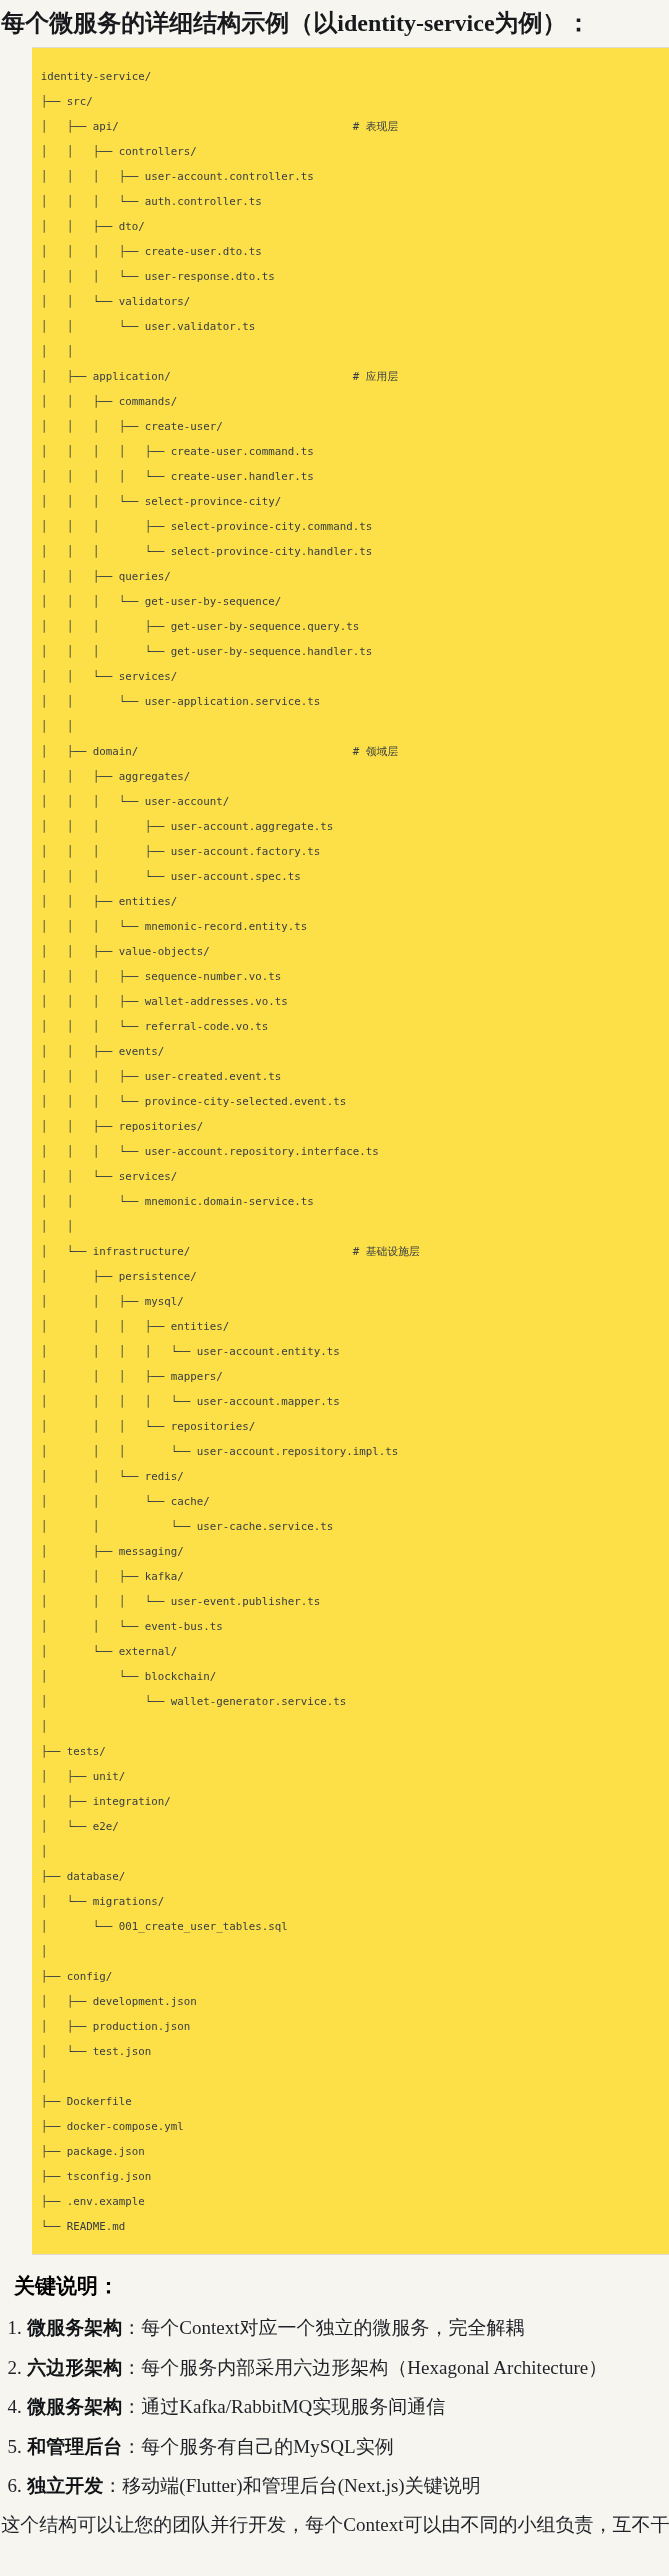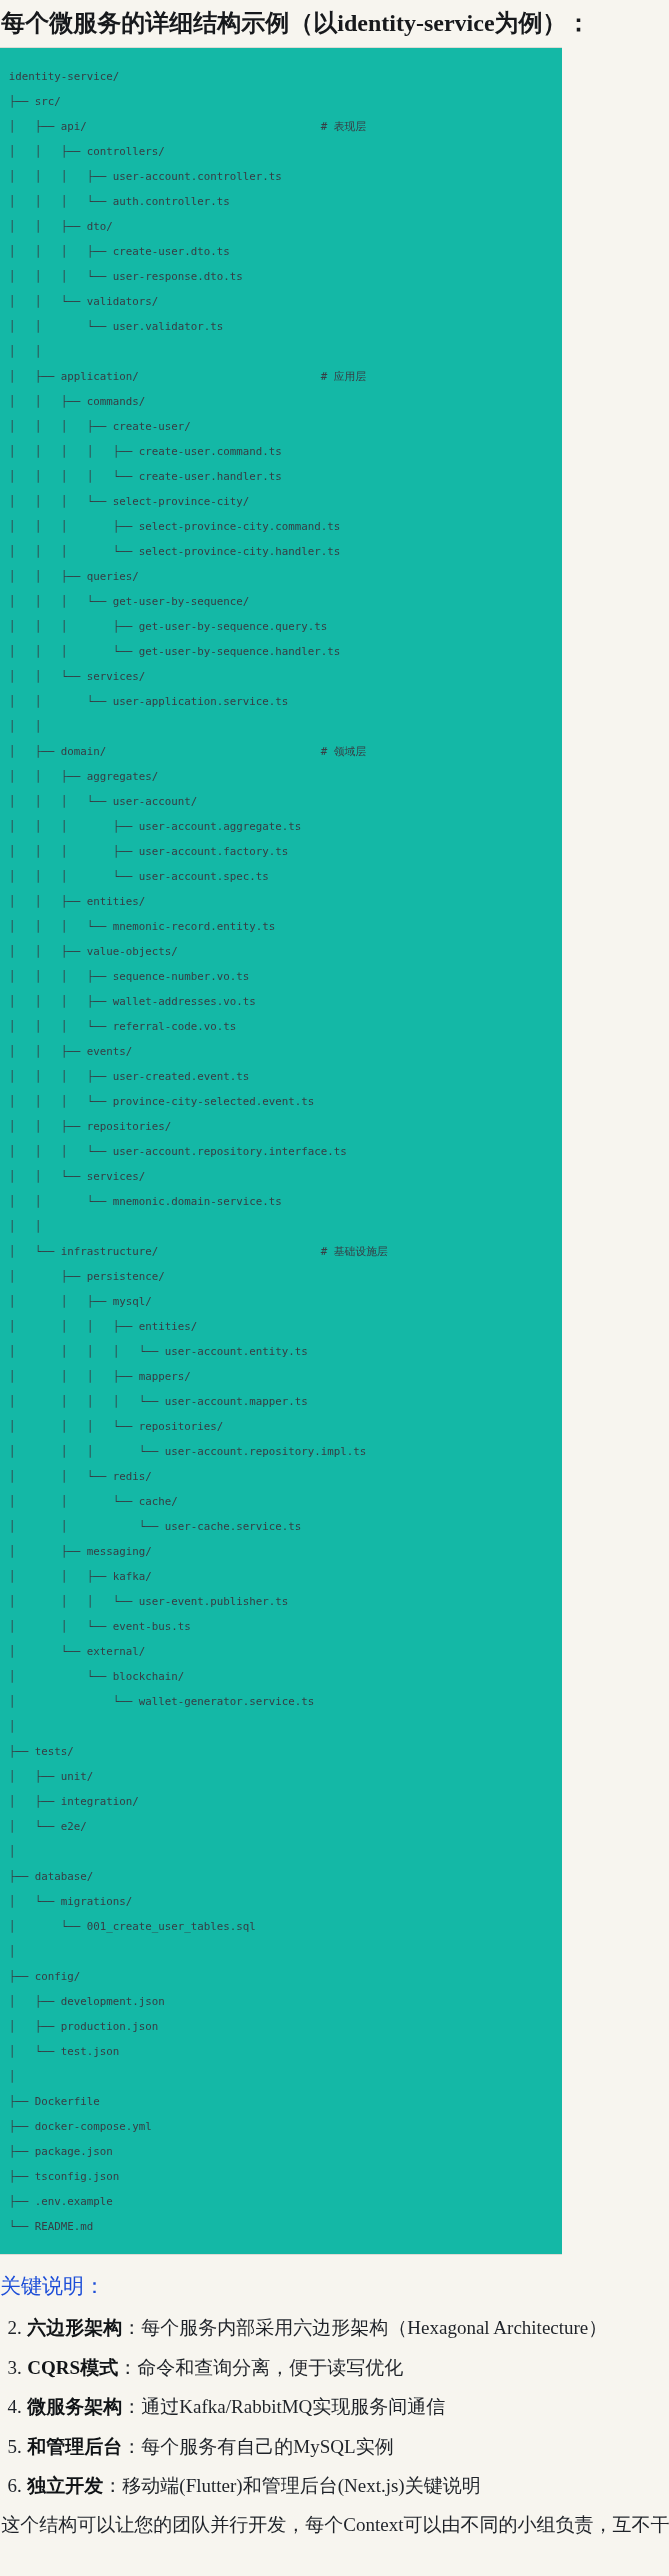--- a/index.html
+++ b/index.html
@@ -1,41 +1,41 @@
 <!DOCTYPE html>
 <html style="font-size:10px"><head>
 <meta charset="utf-8">
 <style>
   html,body{margin:0;padding:0;}
   body{
     width:669px;height:2576px;overflow:hidden;
     background:#f7f5ef;color:#1f2329;
     font-family:"Liberation Serif","DejaVu Serif",serif;
   }
-  .page{width:562px;}
+  .page{width:669px;}
   .doc-title{
     margin:0 0 8.8px 0;padding:7.5px 2.5px 0 1.3px;
     font-size:24px;line-height:31px;font-weight:bold;color:#17191c;
     white-space:nowrap;
   }
   .codeblock{
     background:#fcfbf8;
     border-top:0.6px solid #dedbd4;
     border-bottom:0.6px solid #dedbd4;
     padding:15.6px 8.8px;
   }
   .codeblock pre{
     margin:0;
     font-family:"DejaVu Sans Mono",monospace;
     font-size:10.8px;line-height:25px;
     color:#373d44;white-space:pre;
   }
   .notes-heading{
-    margin:17.5px 0 15px 0;padding-left:0;
-    font-size:21px;line-height:27.5px;font-weight:normal;color:#1d4ed8;
+    margin:17.5px 0 15px 0;padding-left:14px;
+    font-size:21px;line-height:27.5px;font-weight:bold;color:#000000;
     white-space:nowrap;
   }
   ol.notes{
     list-style:none;margin:0;padding:0 0 0 7.5px;
     font-size:19px;line-height:25px;
   }
   ol.notes li{margin-bottom:14.4px;white-space:nowrap;}
   ol.notes .num{margin-right:5.6px;}
   ol.notes .label{font-weight:bold;color:#111417;}
   ol.notes .colon{color:#1f2329;}
@@ -44,21 +44,21 @@
     font-size:19px;line-height:25px;white-space:nowrap;
   }
 </style>
 </head>
 <body style="background: rgb(247, 245, 239);">
 
 <div class="page">
 
   <h1 class="doc-title">每个微服务的详细结构示例（以identity-service为例）：</h1>
 
-  <div class="codeblock" style="background: #14b8a6; border-top-color: rgb(222, 219, 212); border-bottom-color: rgb(222, 219, 212);">
+  <div class="codeblock" style="background: #fde047; border-top-color: rgb(222, 219, 212); border-bottom-color: rgb(222, 219, 212); margin-left: 32px;">
     <pre id="tree" style="color: rgb(55, 61, 68);">identity-service/
 ├── src/
 │   ├── api/                                    # 表现层
 │   │   ├── controllers/
 │   │   │   ├── user-account.controller.ts
 │   │   │   └── auth.controller.ts
 │   │   ├── dto/
 │   │   │   ├── create-user.dto.ts
 │   │   │   └── user-response.dto.ts
 │   │   └── validators/
@@ -137,22 +137,22 @@
 ├── docker-compose.yml
 ├── package.json
 ├── tsconfig.json
 ├── .env.example
 └── README.md</pre>
   </div>
 
   <h2 class="notes-heading">关键说明：</h2>
 
   <ol class="notes" id="notes-list">
+      <li><span class="num">1.</span><span class="label">微服务架构</span><span class="colon">：</span><span class="text">每个Context对应一个独立的微服务，完全解耦</span></li>
       <li><span class="num">2.</span><span class="label">六边形架构</span><span class="colon">：</span><span class="text">每个服务内部采用六边形架构（Hexagonal Architecture）</span></li>
-      <li><span class="num">3.</span><span class="label">CQRS模式</span><span class="colon">：</span><span class="text">命令和查询分离，便于读写优化</span></li>
       <li><span class="num">4.</span><span class="label">微服务架构</span><span class="colon">：</span><span class="text">通过Kafka/RabbitMQ实现服务间通信</span></li>
       <li><span class="num">5.</span><span class="label">和管理后台</span><span class="colon">：</span><span class="text">每个服务有自己的MySQL实例</span></li>
       <li><span class="num">6.</span><span class="label">独立开发</span><span class="colon">：</span><span class="text">移动端(Flutter)和管理后台(Next.js)关键说明</span></li>
     </ol>
 
   <p class="closing">这个结构可以让您的团队并行开发，每个Context可以由不同的小组负责，互不干扰。</p>
 
 </div>
 
 

